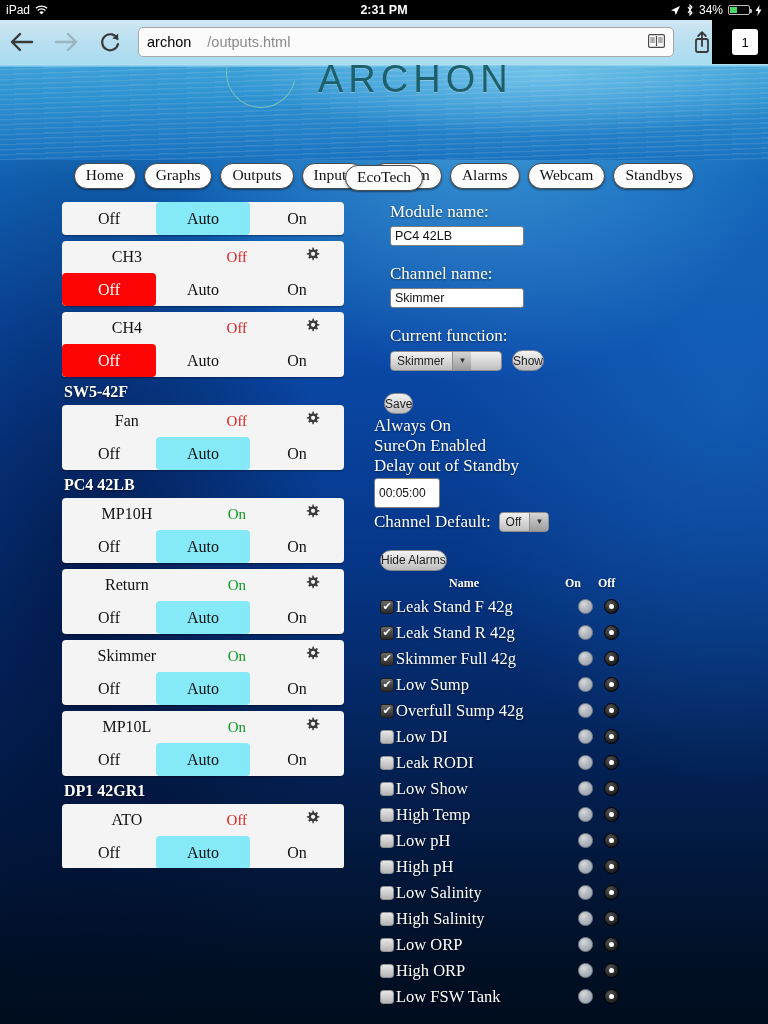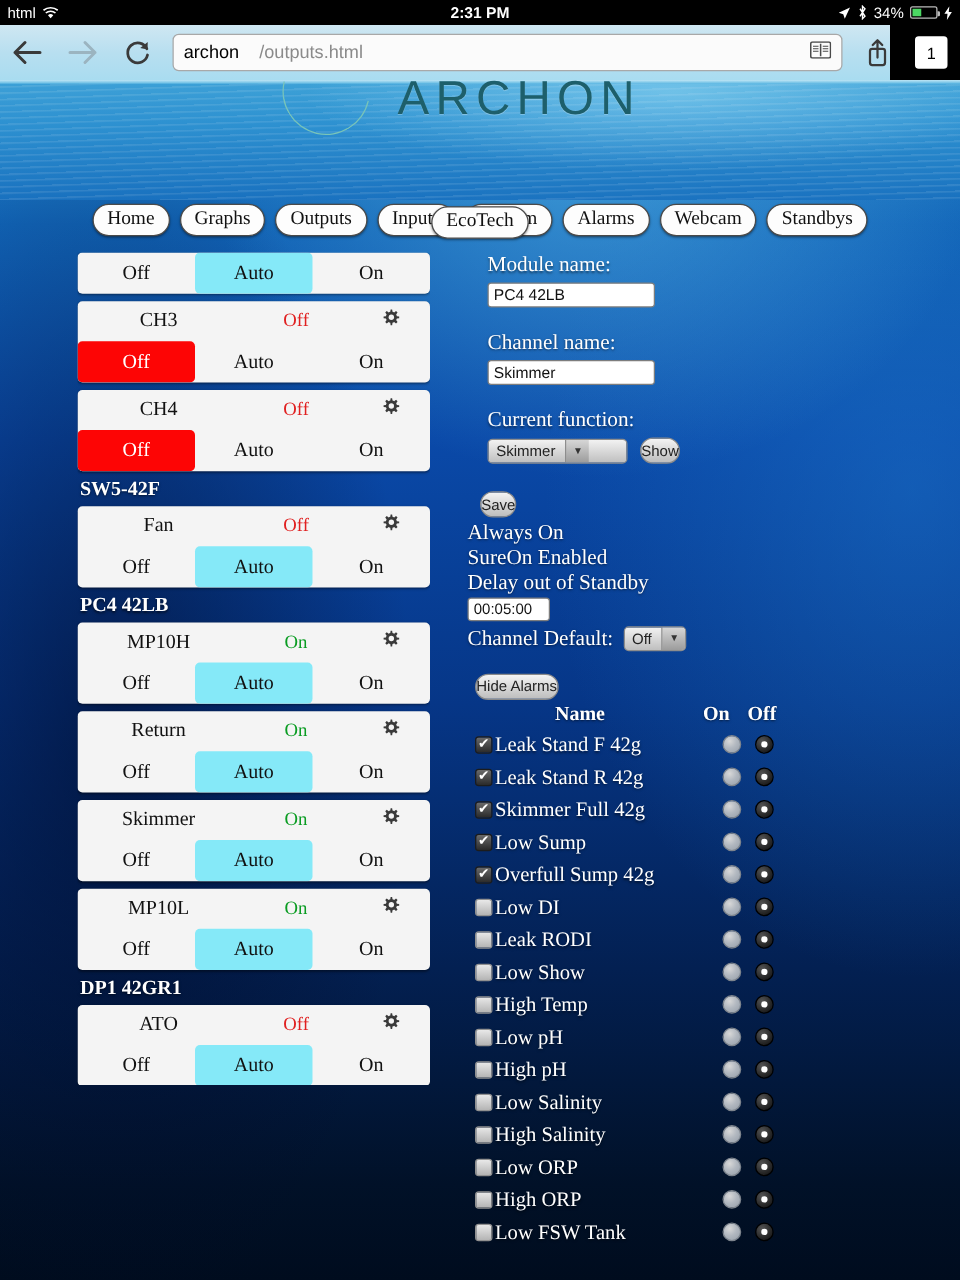--- a/index.html
+++ b/index.html
@@ -178,21 +178,21 @@
   }
   .text-input {
     display: block; margin: 0 0 18px 18px;
     width: 134px; height: 20px;
     background: #fff; border: 1px solid #7d7d7d; border-radius: 3px;
     font-family: "Liberation Sans", sans-serif; font-size: 12.5px; color: #111;
     padding: 0 4px;
   }
   .time-input {
     display: block; margin: 2px 0 4px 0;
-    width: 66px; height: 19px;
+    width: 66px; height: 30px;
     background: #fff; border: 1px solid #7d7d7d; border-radius: 3px;
     font-family: "Liberation Sans", sans-serif; font-size: 12px; color: #111;
     padding: 0 4px;
   }
   .select-box {
     display: inline-flex; align-items: center;
     height: 20px; border-radius: 4px;
     background: linear-gradient(to bottom,#f2f2f2,#bfbfbf);
     border: 1px solid #8d8d8d;
     font-family: "Liberation Sans", sans-serif; font-size: 12px; color: #222;
@@ -220,21 +220,21 @@
   #func-row { margin-left: 18px; display: flex; align-items: center; gap: 10px; }
   #save-row { margin: 22px 0 0 12px; }
   #settings-block { margin-left: 2px; margin-top: 2px; }
   #chan-default-row { display: flex; align-items: center; gap: 8px; margin-top: 2px; }
   #hide-alarms-row { margin: 18px 0 2px 8px; }
 
   
   #alarm-table { margin-left: 8px; width: 326px; }
   #alarm-head {
     display: flex; align-items: center;
-    font-family: "Liberation Serif", serif; font-weight: bold; font-size: 16px;
+    font-family: "Liberation Serif", serif; font-weight: bold; font-size: 12px;
     color: #fff; text-shadow: 0 1px 2px rgba(0,0,0,.55);
     height: 21px;
   }
   .col-name { flex: 0 0 168px; text-align: center; }
   .col-on   { flex: 0 0 50px; text-align: center; }
   .col-off  { flex: 0 0 30px; text-align: left; }
 
   .alarm-row { display: flex; align-items: center; height: 26px; }
   .cb {
     flex: 0 0 14px; width: 14px; height: 14px; border-radius: 3px;
@@ -264,21 +264,21 @@
   }
   .radio .dot { width: 5px; height: 5px; border-radius: 50%; background: #fff; }
   .radio.off-state .dot { background: transparent; }
   .spacer-26 { flex: 0 0 24px; }
 </style>
 </head>
 <body>
 
 <div id="status-bar">
   <div id="status-left">
-    <span>html</span>
+    <span>iPad</span>
     <svg width="13" height="11" viewBox="0 0 13 11">
       <path d="M6.5 9.6 L4.4 7.2 a3.2 3.2 0 0 1 4.2 0 Z" fill="#fff"></path>
       <path d="M2.6 5.4 a6 6 0 0 1 7.8 0" stroke="#fff" stroke-width="1.3" fill="none"></path>
       <path d="M0.8 3.2 a9 9 0 0 1 11.4 0" stroke="#fff" stroke-width="1.3" fill="none"></path>
     </svg>
   </div>
   <div id="status-center">2:31 PM</div>
   <div id="status-right">
     <svg width="11" height="11" viewBox="0 0 11 11">
       <path d="M10 1 L1 5.2 L4.6 6.3 L5.8 10 Z" fill="#fff"></path>

